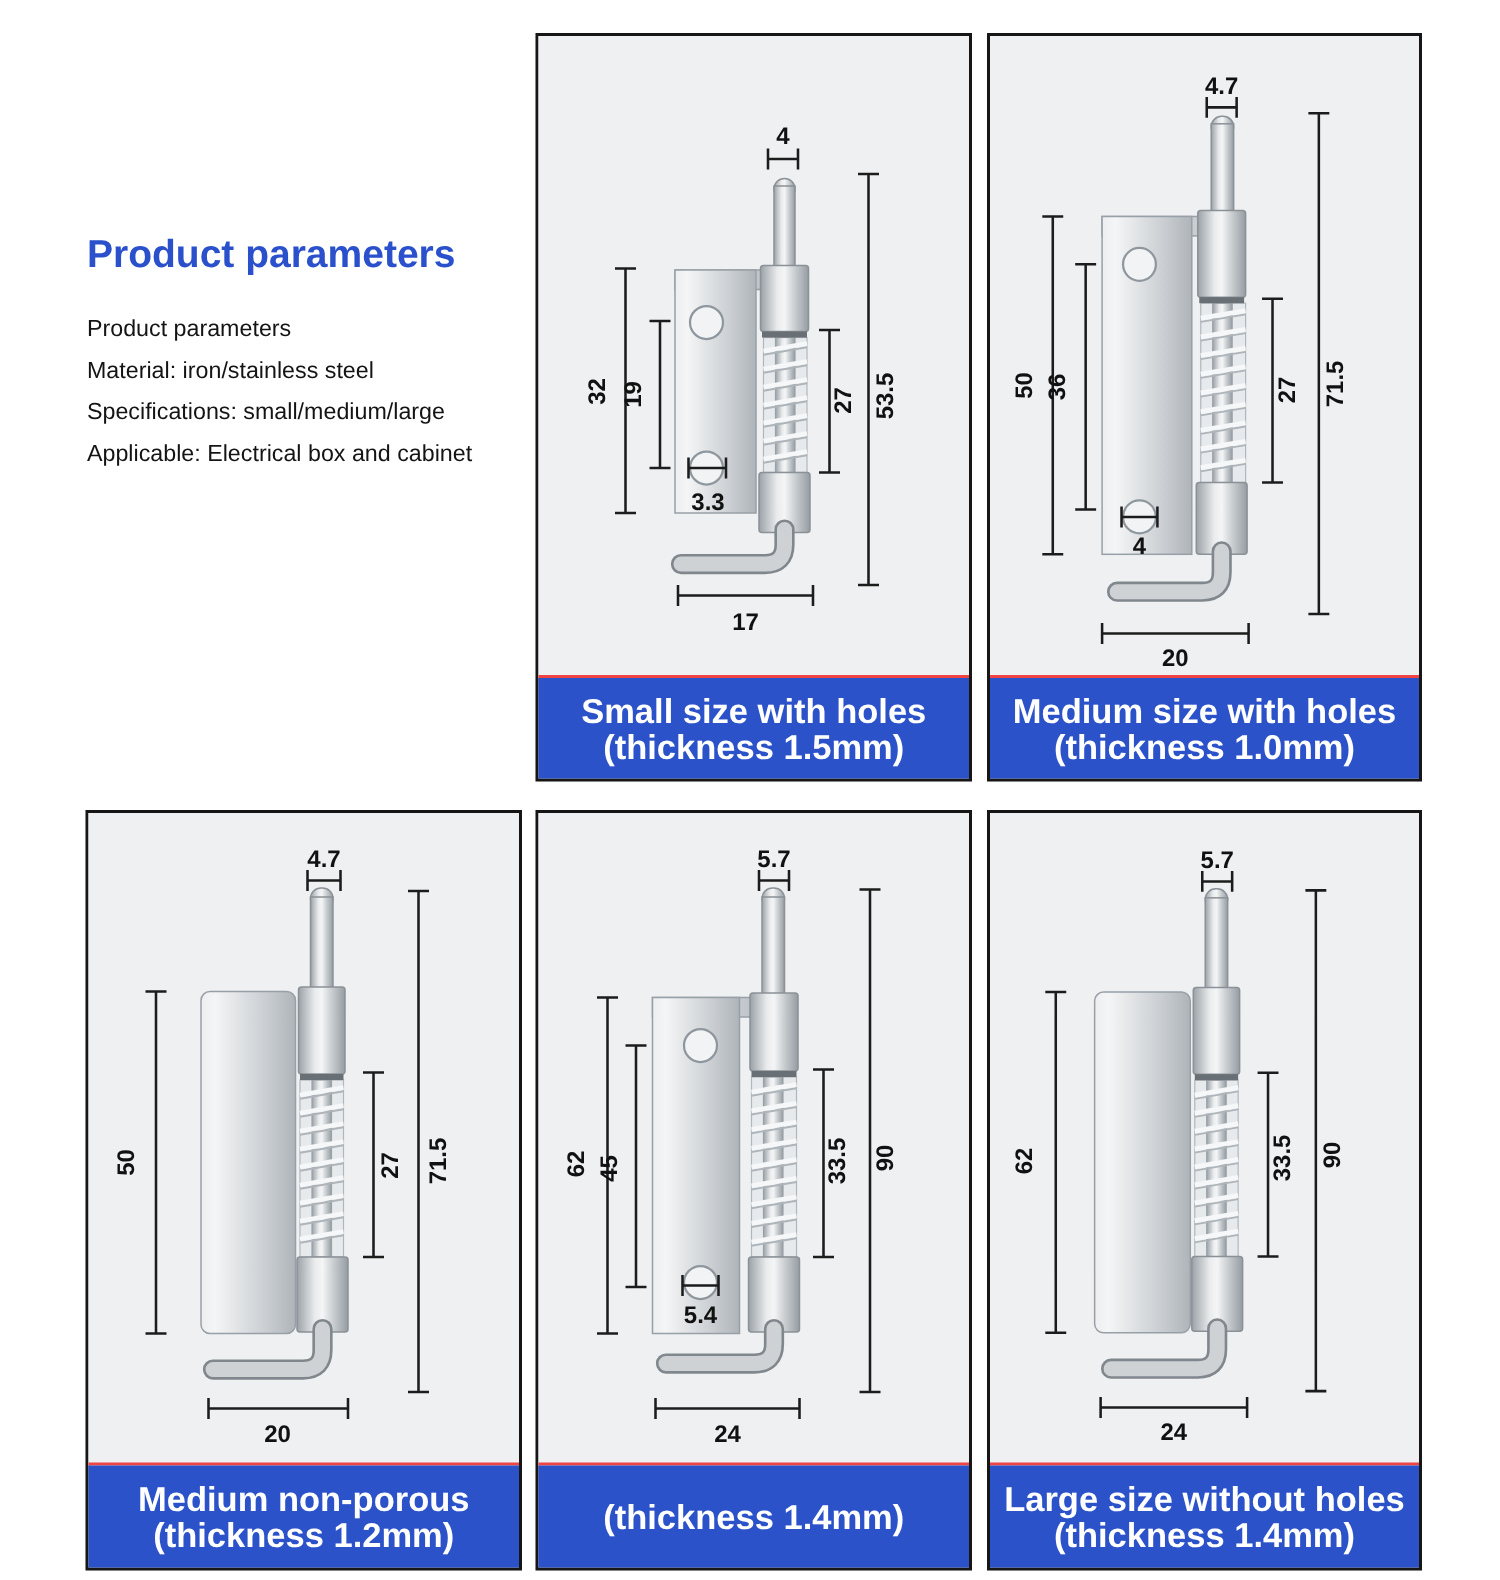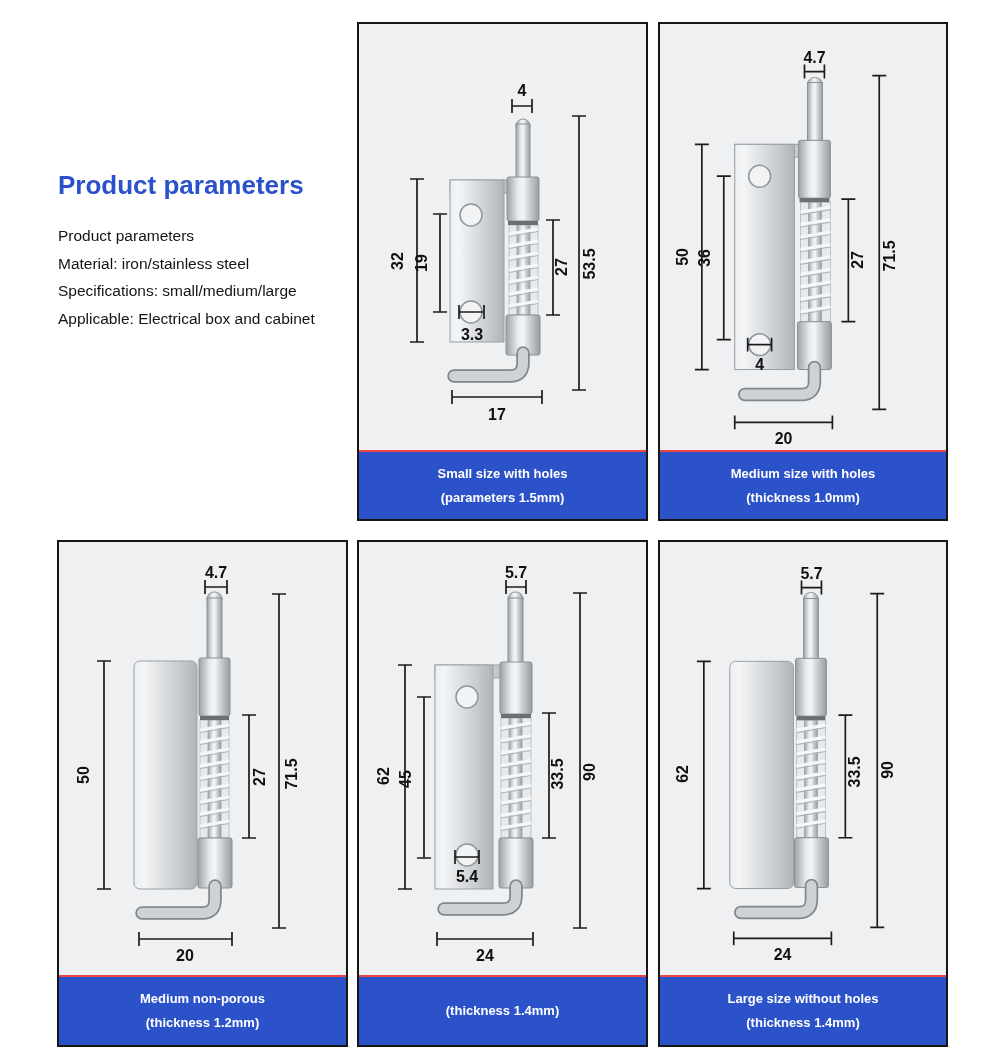--- a/index.html
+++ b/index.html
@@ -1,31 +1,31 @@
 <!DOCTYPE html>
 <html><head>
 <meta charset="utf-8">
 <style>
   html,body{margin:0;padding:0;background:#ffffff;}
   .page{position:relative;width:1000px;height:1053px;background:#ffffff;
         font-family:"Liberation Sans",sans-serif;overflow:hidden;}
 
   
-  .intro{position:absolute;left:58px;top:170px;width:310px;}
+  .intro{position:absolute;left:58px;top:154px;width:310px;}
   .intro h1{margin:0 0 22px 0;font-size:26px;line-height:30px;font-weight:bold;color:#2b50cb;}
   .intro p{margin:0;font-size:15.5px;line-height:27.5px;color:#141414;}
 
   
   .card{position:absolute;box-sizing:border-box;border:2px solid #161616;background:#eff0f1;
         display:flex;flex-direction:column;}
   .card-img{background:#eff0f1;border-bottom:2px solid #ef4444;}
   .card-img svg{display:block;width:100%;height:100%;}
   .card-caption{flex:1;background:#2b52c9;color:#ffffff;display:flex;flex-direction:column;
         align-items:center;justify-content:center;text-align:center;
-        font-weight:bold;font-size:13px;line-height:24px;}
+        font-weight:bold;font-size:23px;line-height:24px;}
   .c1{left:357px;top:22px;width:291px;height:499px;}
   .c2{left:658px;top:22px;width:290px;height:499px;}
   .c3{left:57px;top:540px;width:291px;height:507px;}
   .c4{left:357px;top:540px;width:291px;height:507px;}
   .c5{left:658px;top:540px;width:290px;height:507px;}
   .c1 .card-img,.c2 .card-img{height:426px;}
   .c3 .card-img,.c4 .card-img,.c5 .card-img{height:433px;}
 
   
   .dim{stroke:#1c1c1c;stroke-width:1.7;fill:none;}
@@ -105,21 +105,21 @@
           <text class="dlab" x="208" y="243" transform="rotate(-90 208 243)">27</text>
           <path class="dim" d="M213,92 H227 M220,92 V366 M213,366 H227"></path>
           <text class="dlab" x="236" y="240" transform="rotate(-90 236 240)">53.5</text>
           <path class="dim" d="M93,366 V380 M93,373 H183 M183,366 V380"></path>
           <text class="dlab" x="138" y="396">17</text>
         </g>
       </svg>
     </div>
     <div class="card-caption">
       <span>Small size with holes</span>
-      <span>(parameters 1.5mm)</span>
+      <span>(thickness 1.5mm)</span>
     </div>
   </article>
 
   <article class="card c2">
     <div class="card-img">
       <svg viewBox="0 0 287 426" preserveAspectRatio="xMidYMid meet">
         <g>
           <rect class="plate" x="75" y="120" width="90" height="13"></rect>
           <rect class="plate" x="75" y="120" width="60" height="226"></rect>
           <circle class="hole" cx="100" cy="152" r="11"></circle>

